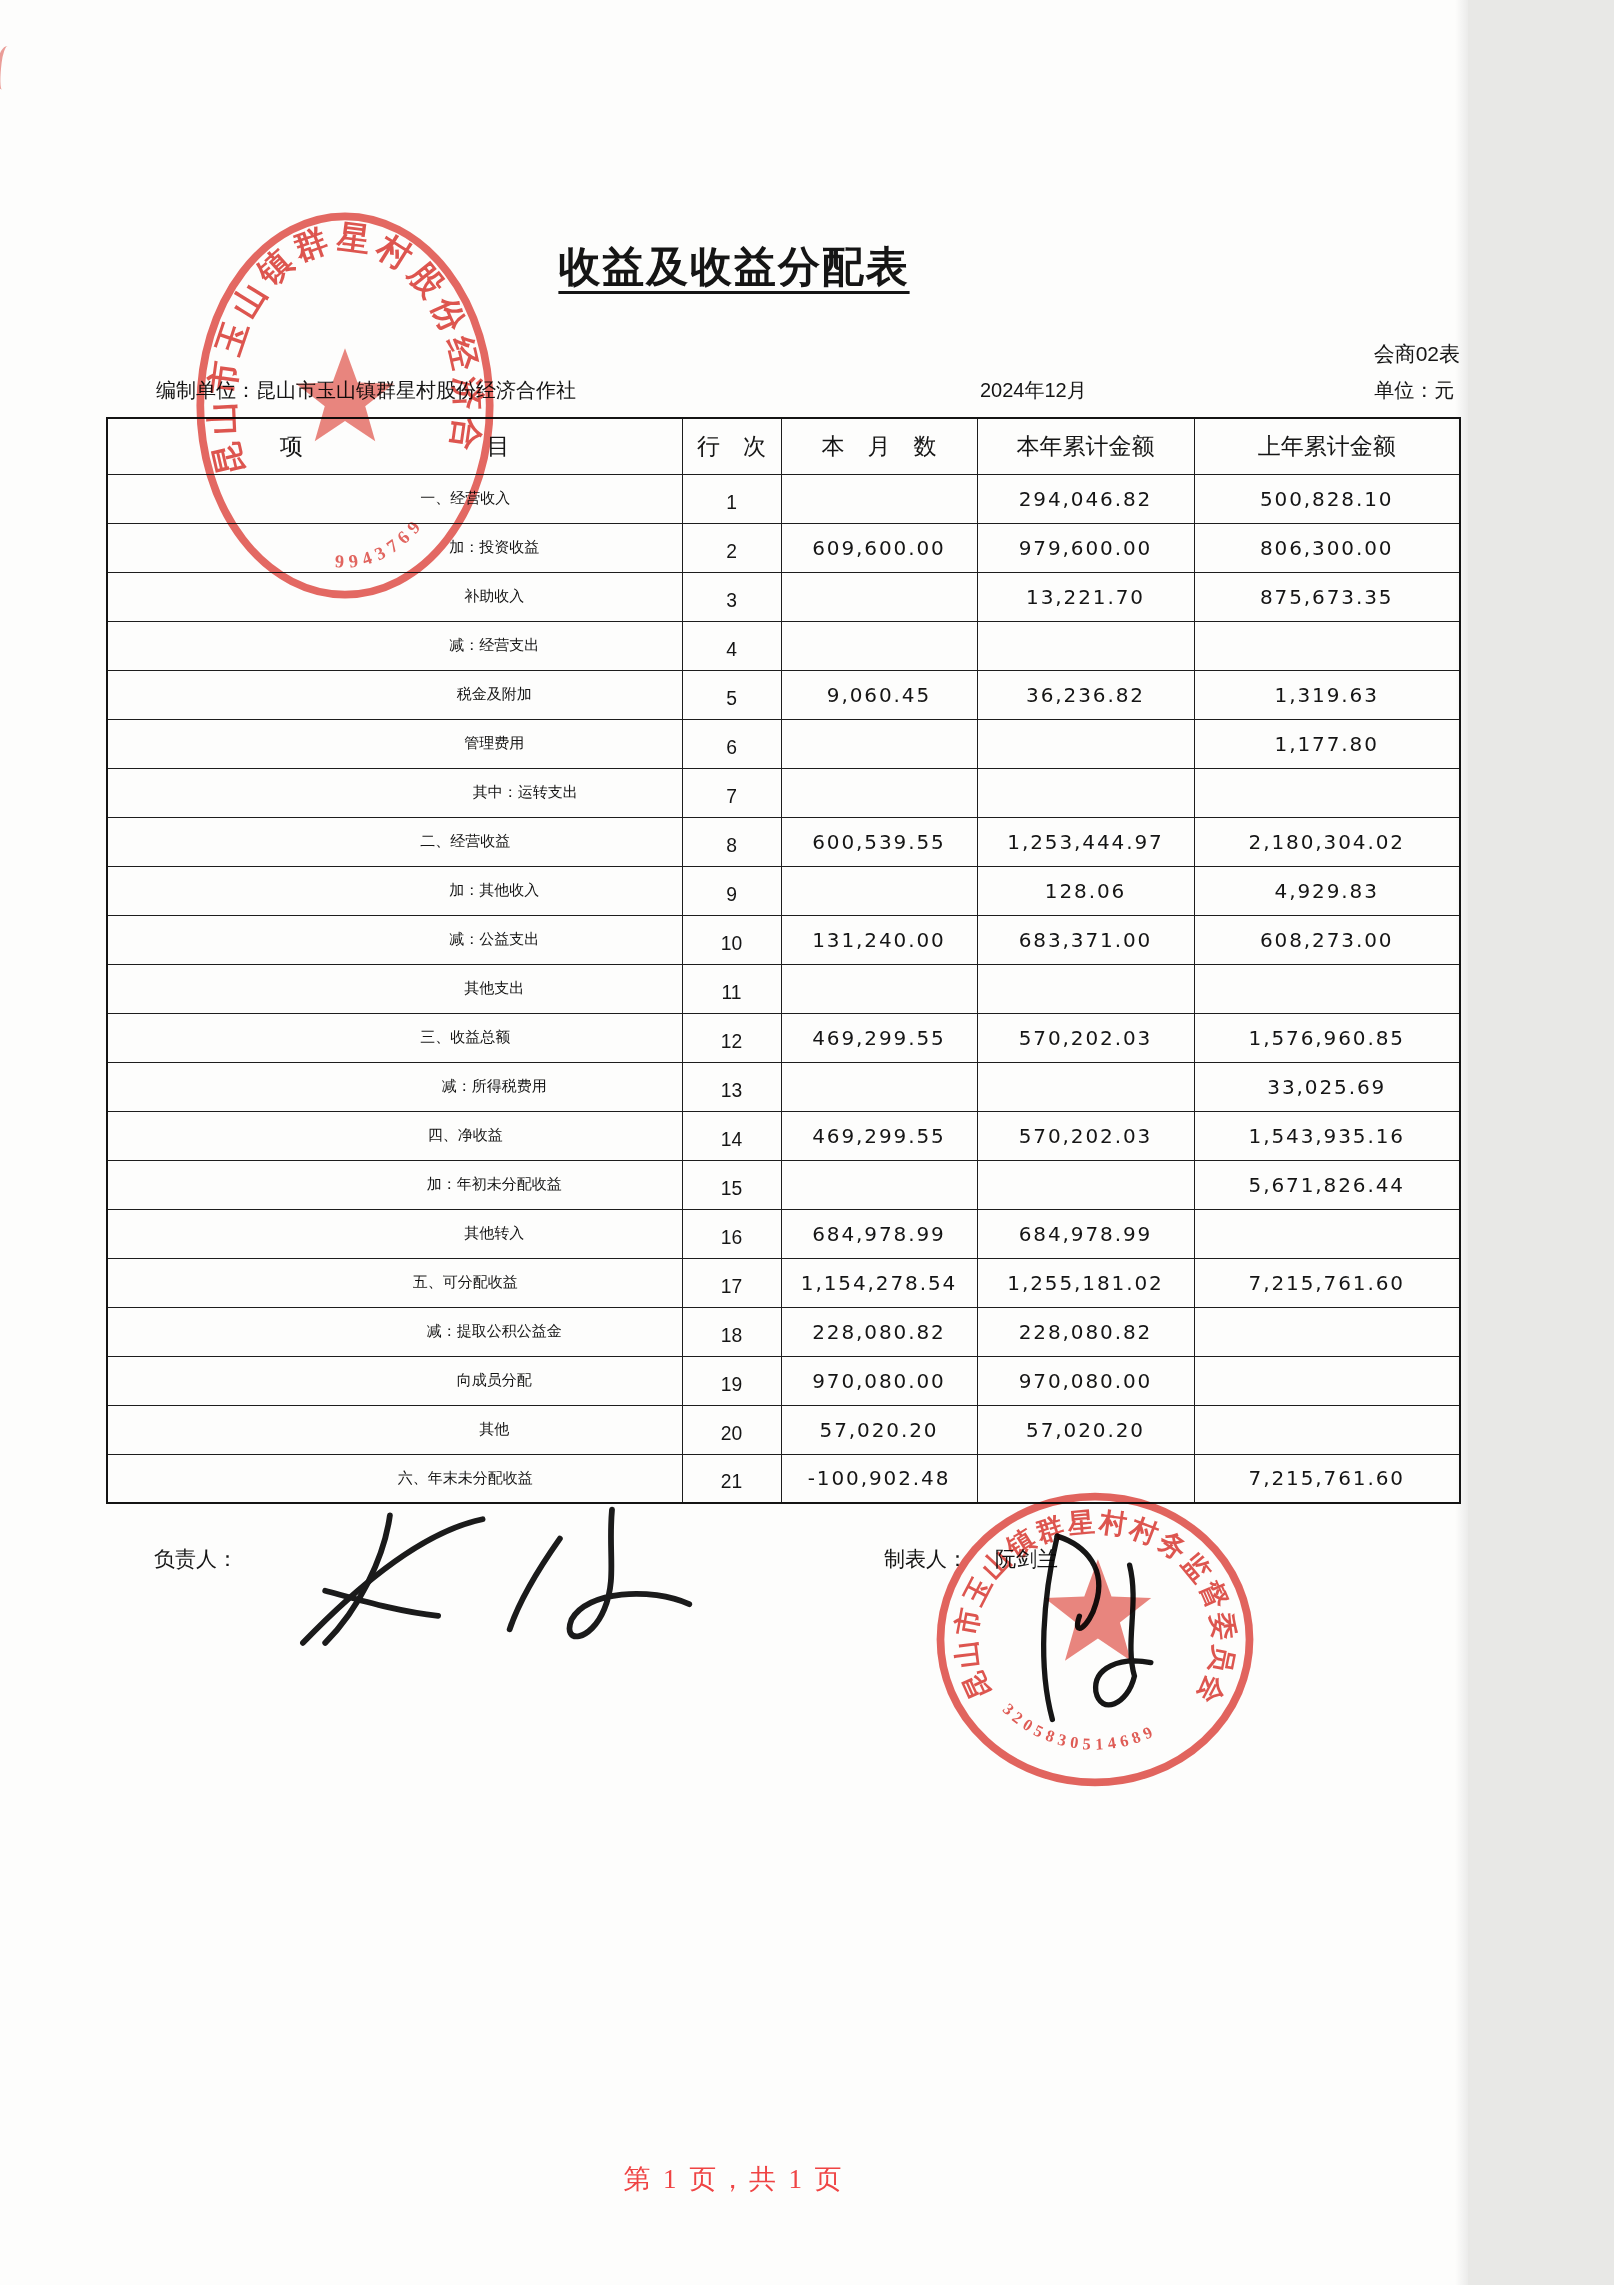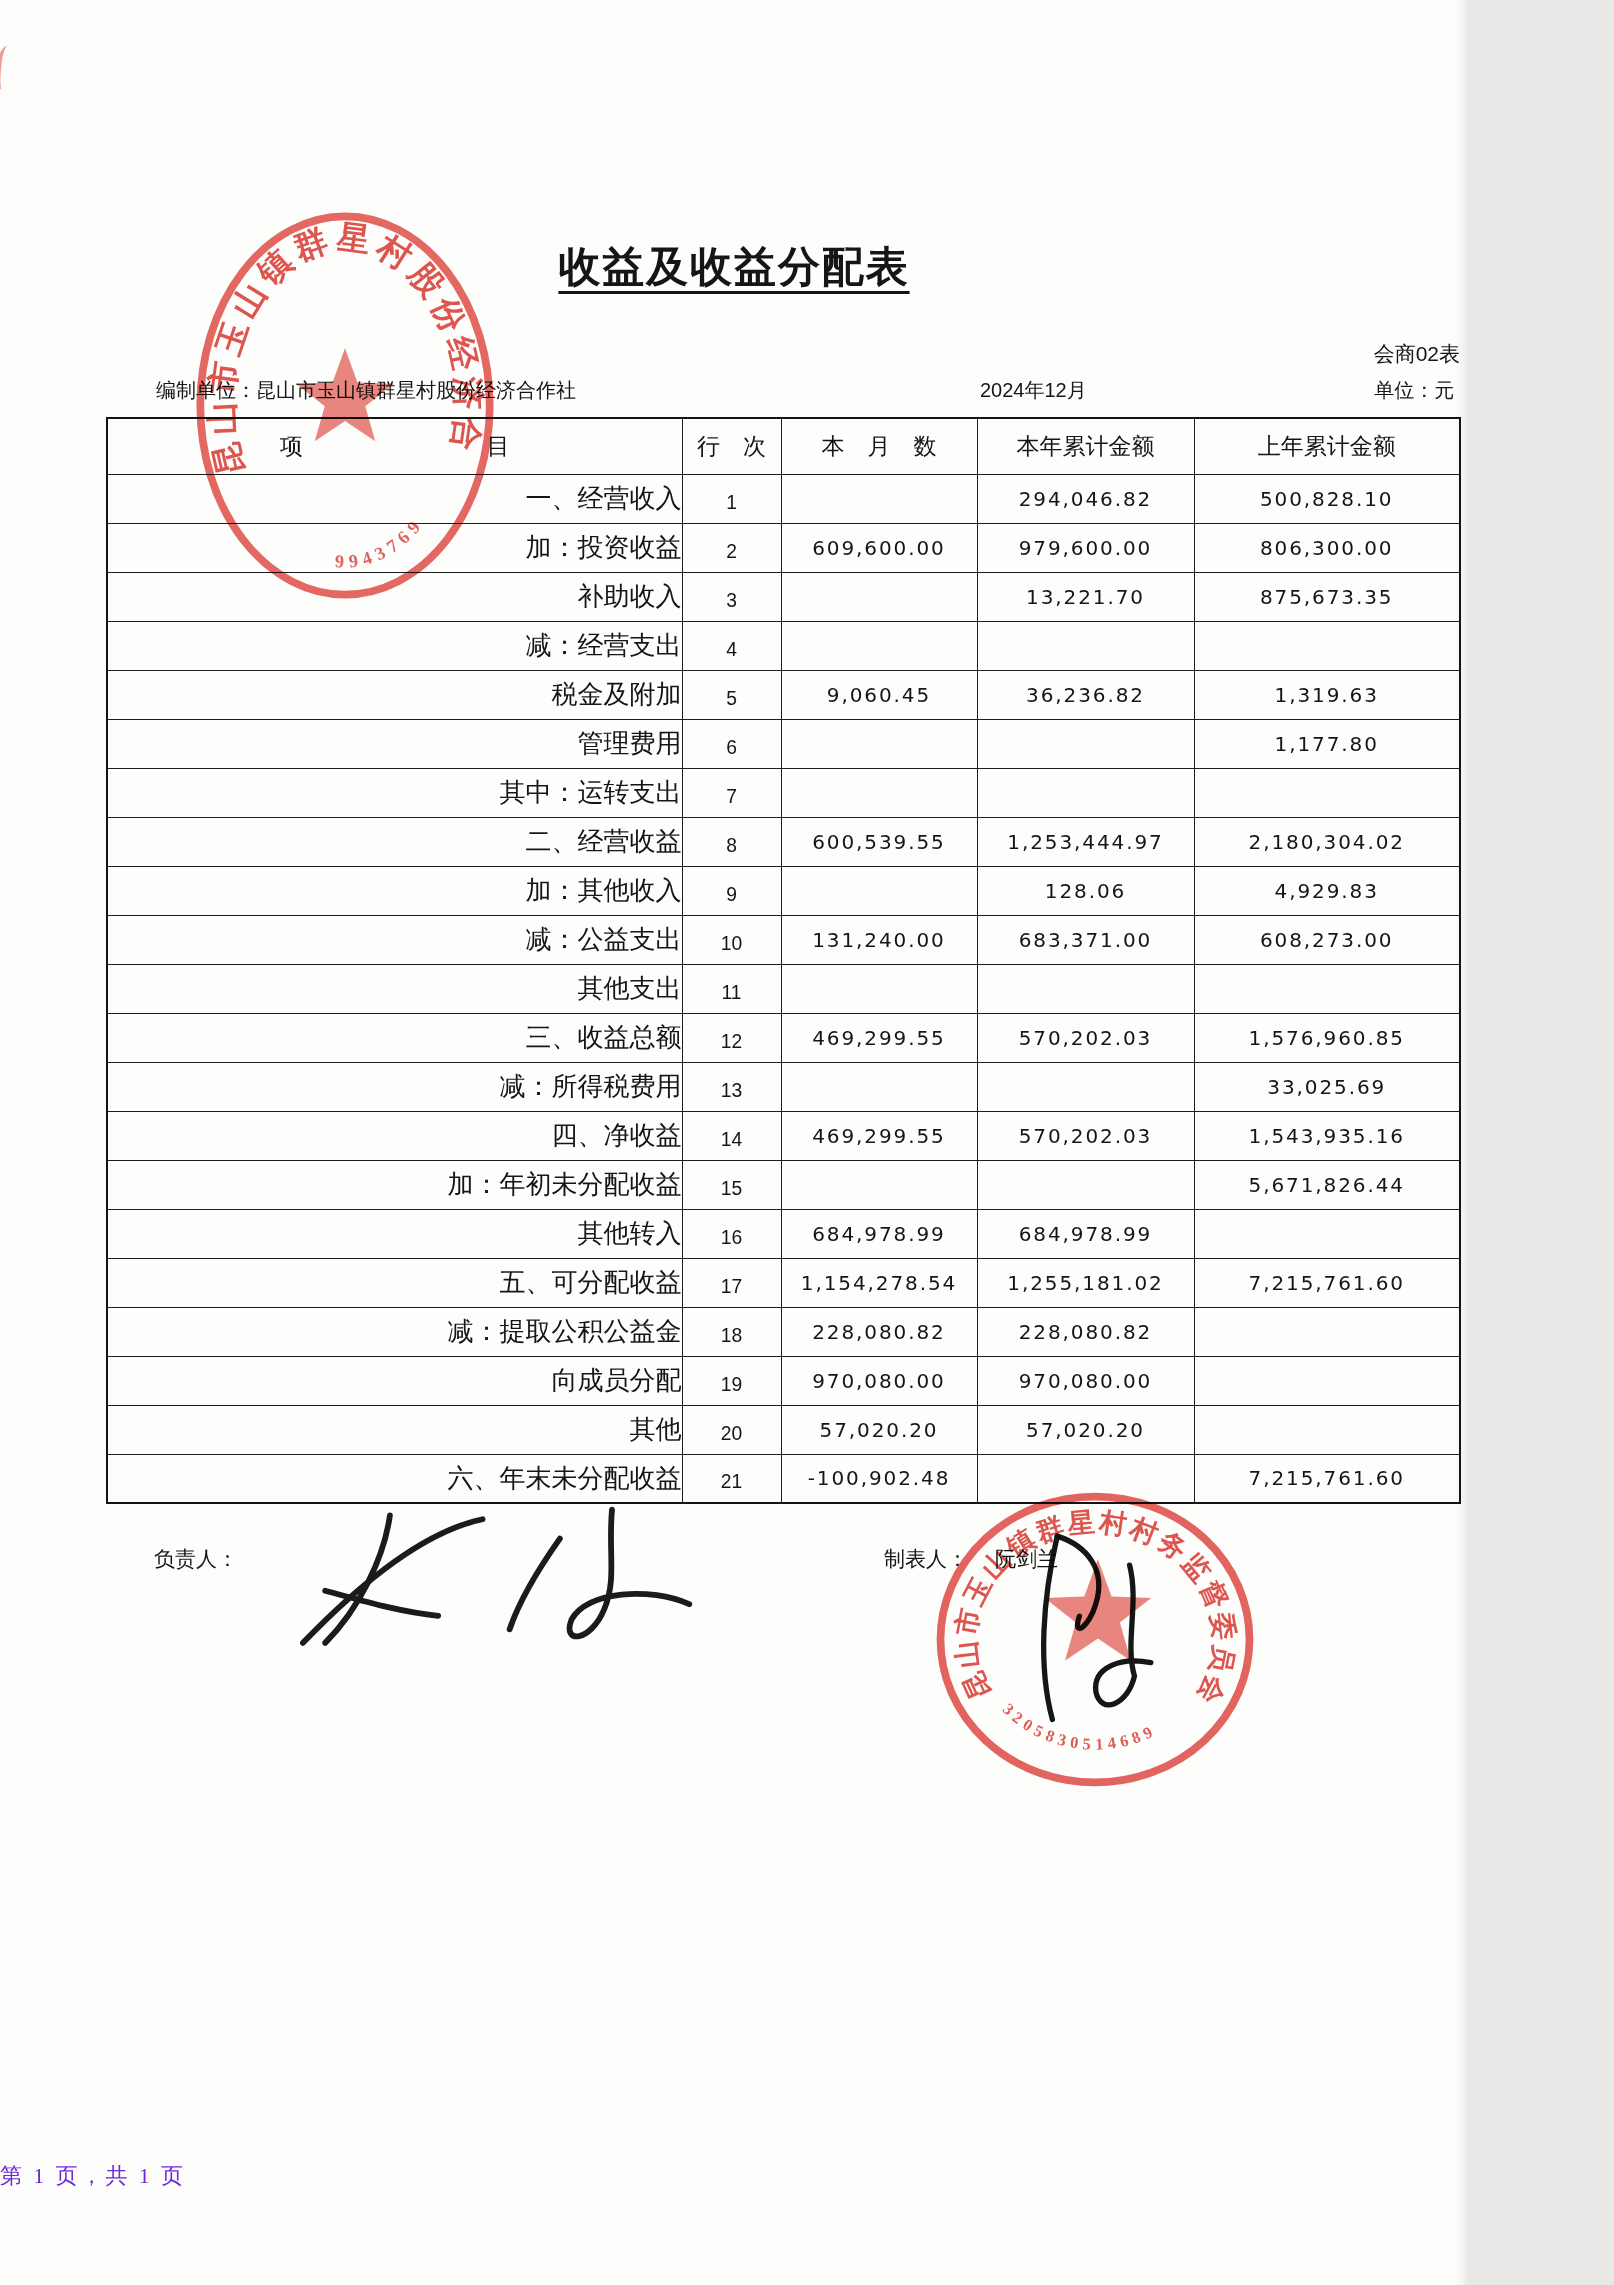--- a/index.html
+++ b/index.html
@@ -20,42 +20,42 @@
   .info-unit-name{position:absolute;left:50px;top:0;}
   .info-period{position:absolute;left:828px;top:0;margin-left:46px;}
   .info-unit{position:absolute;right:5.8px;top:0;}
 
   .sheet-table{position:absolute;left:106px;top:417px;width:1354px;border-collapse:collapse;
                table-layout:fixed;border:2.9px solid #141414;}
   .sheet-table th,.sheet-table td{border:1.9px solid #1d1d1d;padding:0;overflow:hidden;}
   .sheet-table thead tr{height:56px;}
   .sheet-table tbody tr{height:49px;}
   .sheet-table th{font-size:23px;font-weight:normal;text-align:center;white-space:pre;}
-  .c-item{font-size:26px;text-align:right;}
+  .c-item{font-size:15px;text-align:center;}
   .ind0{padding-left:141px !important;}
   .ind1{padding-left:199px !important;}
   .ind2{padding-left:261px !important;}
   .c-line{font-size:19.3px;text-align:center;vertical-align:bottom;padding-bottom:8.7px !important;}
   .c-num{font-size:20px;text-align:center;letter-spacing:1.9px;font-family:"DejaVu Sans","Liberation Sans",sans-serif;}
 
   .sig-label{position:absolute;font-size:21px;}
   .lbl-responsible{left:154px;top:1545px;}
   .lbl-preparer{left:884px;top:1545px;text-align:center;}
   .lbl-preparer .name{margin-left:27px;}
 
   .stamp{position:absolute;mix-blend-mode:multiply;opacity:0.93;}
   .stamp-top{left:181px;top:195px;}
   .stamp-bottom{left:926px;top:1480px;}
   .stamp text{font-family:"Liberation Serif","DejaVu Serif",serif;font-weight:bold;}
   .sig-svg{position:absolute;mix-blend-mode:multiply;}
   .sig-responsible{left:272px;top:1498px;}
   .sig-preparer{left:1004px;top:1512px;}
 
-  .page-footer{position:absolute;left:0;top:2161px;width:100%;
-               font-family:"Liberation Serif","DejaVu Serif",serif;font-size:22px;letter-spacing:2.9px;color:#6d28d9;}
+  .page-footer{position:absolute;left:0;top:2161px;width:100%;text-align:center;
+               font-family:"Liberation Serif","DejaVu Serif",serif;font-size:27px;letter-spacing:2.9px;color:#ef4444;}
 </style>
 </head>
 <body>
 
 <div class="page">
   <div class="scan-edge"></div>
   <div class="red-speck"></div>
 
   <div class="doc-title">
     <span>收益及收益分配表</span>

